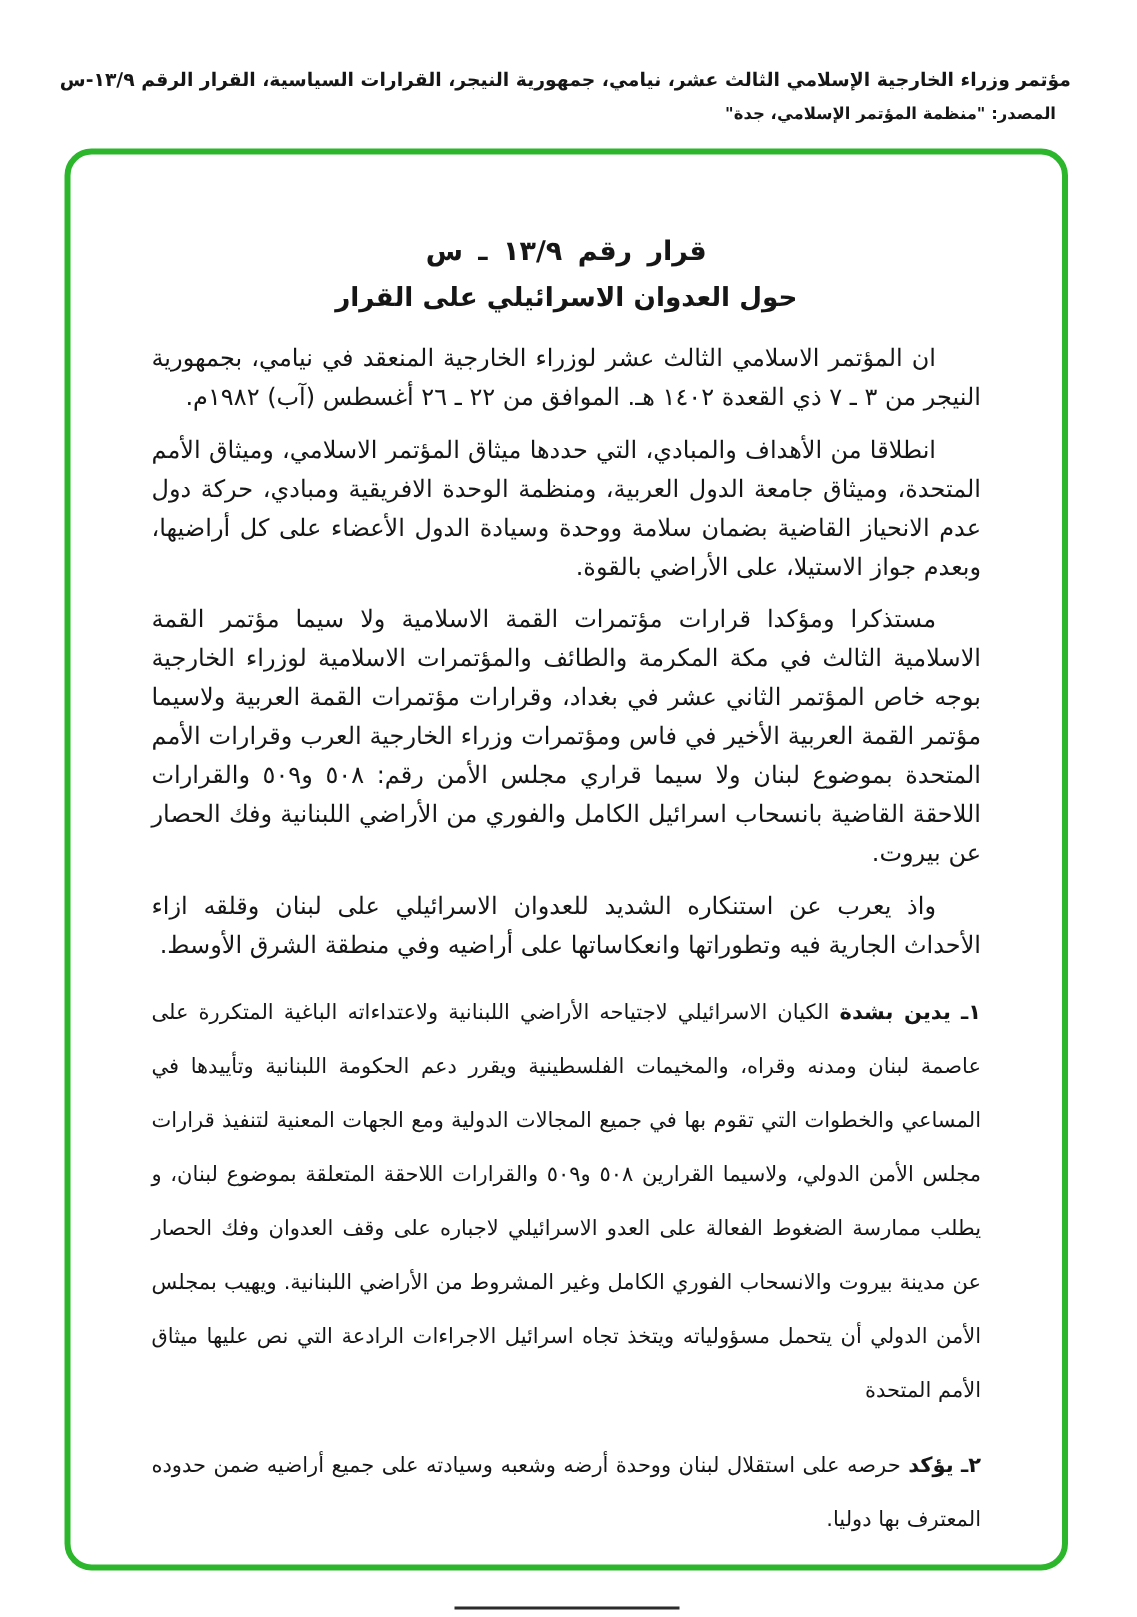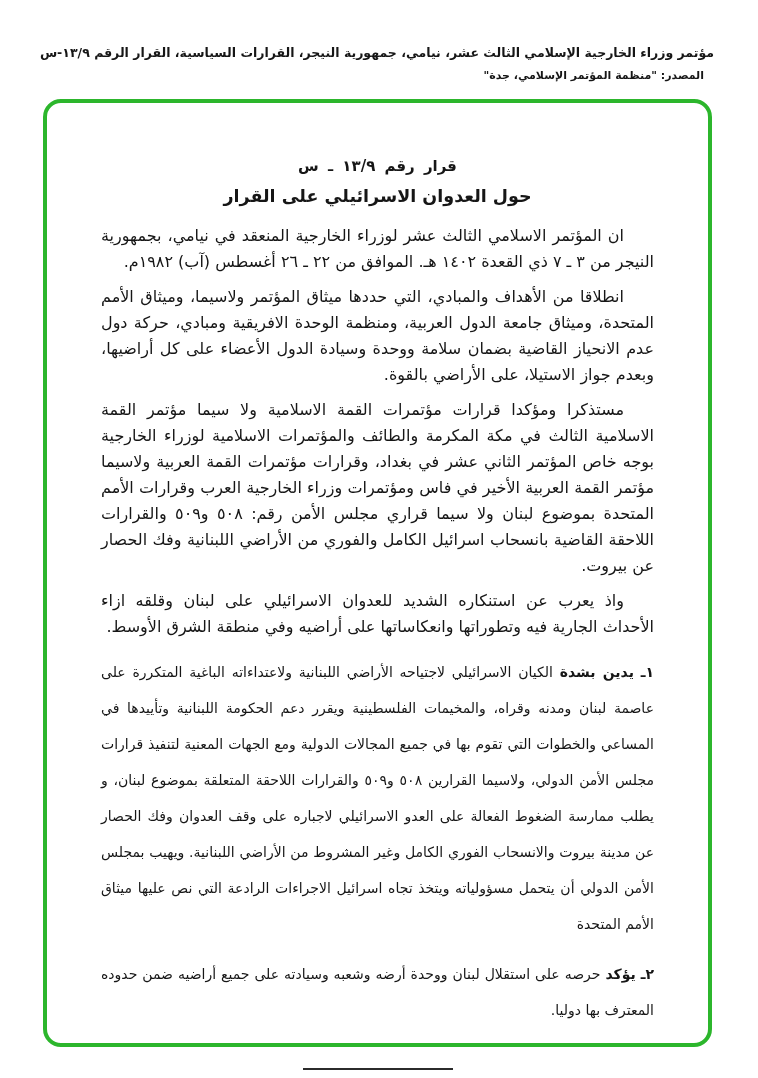--- a/index.html
+++ b/index.html
@@ -18,21 +18,21 @@
 
   .frame {
     position: absolute;
     top: 99px; right: 46px; left: 43px; bottom: 31px;
     border: 4px solid #2cb62c;
     border-radius: 18px;
     padding: 54px 54px 0 54px;
     background: #ffffff;
   }
 
-  .doc-title { text-align: center; font-weight: 700; font-size: 15px; word-spacing: 4px; }
+  .doc-title { text-align: center; font-weight: 700; font-size: 18px; word-spacing: 4px; }
   .doc-subtitle { text-align: center; font-weight: 700; font-size: 17.5px; margin-top: 11px; margin-bottom: 17px; }
 
   .para {
     font-size: 16px;
     line-height: 26px;
     text-align: justify;
     text-indent: 30px;
     margin-bottom: 9px;
   }
 
@@ -62,21 +62,21 @@
   </div>
 
   <div class="frame">
 
     <div class="doc-title">قرار رقم ١٣/٩ ـ س</div>
 
     <div class="doc-subtitle">حول العدوان الاسرائيلي على القرار</div>
 
     <p class="para">ان المؤتمر الاسلامي الثالث عشر لوزراء الخارجية المنعقد في نيامي، بجمهورية النيجر من ٣ ـ ٧ ذي القعدة ١٤٠٢ هـ. الموافق من ٢٢ ـ ٢٦ أغسطس (آب) ١٩٨٢م.</p>
 
-    <p class="para">انطلاقا من الأهداف والمبادي، التي حددها ميثاق المؤتمر ولاسيما، وميثاق الأمم المتحدة، وميثاق جامعة الدول العربية، ومنظمة الوحدة الافريقية ومبادي، حركة دول عدم الانحياز القاضية بضمان سلامة ووحدة وسيادة الدول الأعضاء على كل أراضيها، وبعدم جواز الاستيلا، على الأراضي بالقوة.</p>
+    <p class="para">انطلاقا من الأهداف والمبادي، التي حددها ميثاق المؤتمر الاسلامي، وميثاق الأمم المتحدة، وميثاق جامعة الدول العربية، ومنظمة الوحدة الافريقية ومبادي، حركة دول عدم الانحياز القاضية بضمان سلامة ووحدة وسيادة الدول الأعضاء على كل أراضيها، وبعدم جواز الاستيلا، على الأراضي بالقوة.</p>
 
     <p class="para">مستذكرا ومؤكدا قرارات مؤتمرات القمة الاسلامية ولا سيما مؤتمر القمة الاسلامية الثالث في مكة المكرمة والطائف والمؤتمرات الاسلامية لوزراء الخارجية بوجه خاص المؤتمر الثاني عشر في بغداد، وقرارات مؤتمرات القمة العربية ولاسيما مؤتمر القمة العربية الأخير في فاس ومؤتمرات وزراء الخارجية العرب وقرارات الأمم المتحدة بموضوع لبنان ولا سيما قراري مجلس الأمن رقم: ٥٠٨ و٥٠٩ والقرارات اللاحقة القاضية بانسحاب اسرائيل الكامل والفوري من الأراضي اللبنانية وفك الحصار عن بيروت.</p>
 
     <p class="para">واذ يعرب عن استنكاره الشديد للعدوان الاسرائيلي على لبنان وقلقه ازاء الأحداث الجارية فيه وتطوراتها وانعكاساتها على أراضيه وفي منطقة الشرق الأوسط.</p>
 
     <div class="item">
       <span class="num">١ـ</span>
       <span class="lead">يدين بشدة</span>
       <span class="itext">الكيان الاسرائيلي لاجتياحه الأراضي اللبنانية ولاعتداءاته الباغية المتكررة على عاصمة لبنان ومدنه وقراه، والمخيمات الفلسطينية ويقرر دعم الحكومة اللبنانية وتأييدها في المساعي والخطوات التي تقوم بها في جميع المجالات الدولية ومع الجهات المعنية لتنفيذ قرارات مجلس الأمن الدولي، ولاسيما القرارين ٥٠٨ و٥٠٩ والقرارات اللاحقة المتعلقة بموضوع لبنان، و يطلب ممارسة الضغوط الفعالة على العدو الاسرائيلي لاجباره على وقف العدوان وفك الحصار عن مدينة بيروت والانسحاب الفوري الكامل وغير المشروط من الأراضي اللبنانية. ويهيب بمجلس الأمن الدولي أن يتحمل مسؤولياته ويتخذ تجاه اسرائيل الاجراءات الرادعة التي نص عليها ميثاق الأمم المتحدة</span>
     </div>

